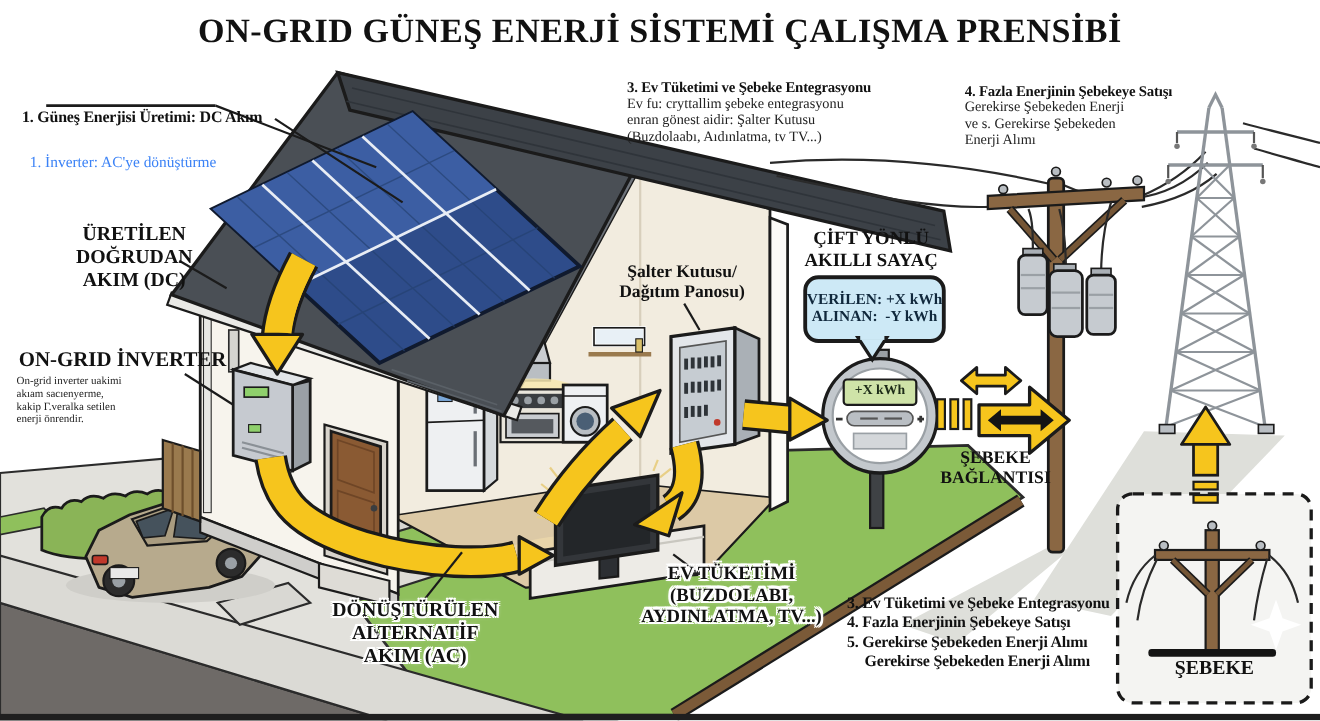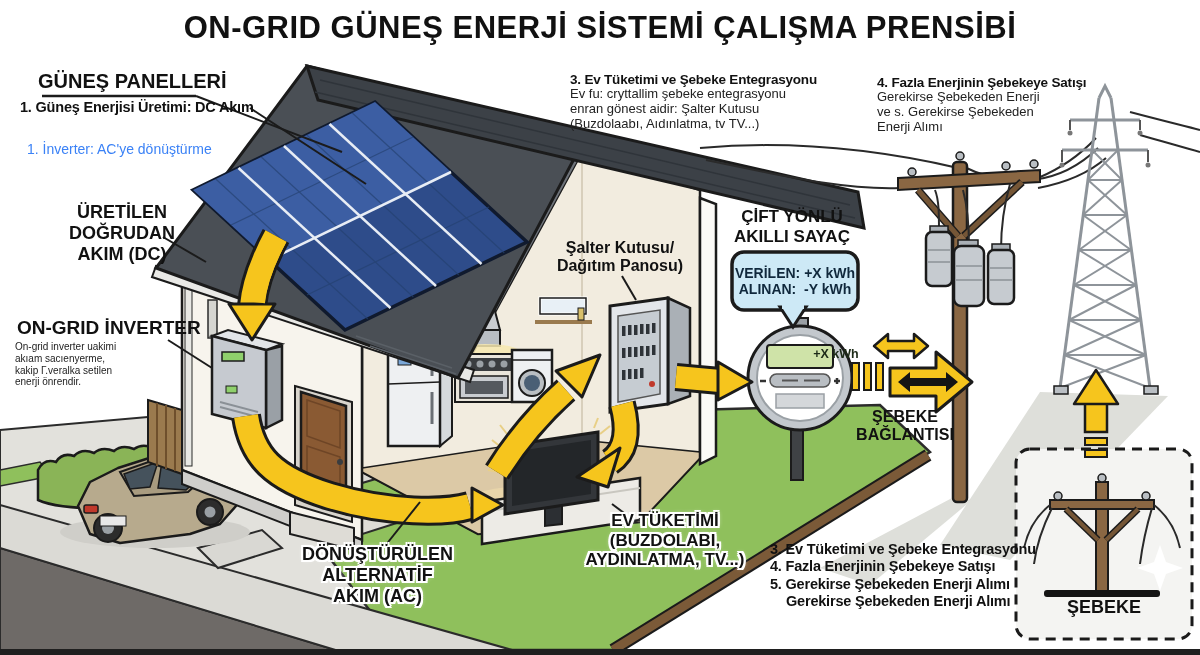--- a/index.html
+++ b/index.html
@@ -1,19 +1,19 @@
 <!DOCTYPE html>
 <html><head>
 <meta charset="utf-8">
 <style>
   html,body{margin:0;padding:0;background:#fff;}
   .stage{position:relative;width:1200px;height:655px;background:#ffffff;overflow:hidden;
          font-family:"Liberation Sans",sans-serif;color:#111;}
   .stage svg{position:absolute;left:0;top:0;}
-  .label{position:absolute;line-height:1.16;}
+  .label{position:absolute;line-height:1.16;font-family:Liberation Serif, serif;}
   .b{font-weight:700;}
   .ctr{text-align:center;}
   .halo{text-shadow:-2px -2px 0 #fff,2px -2px 0 #fff,-2px 2px 0 #fff,2px 2px 0 #fff,
         0 -2px 0 #fff,0 2px 0 #fff,-2px 0 0 #fff,2px 0 0 #fff,0 0 5px #fff;}
   .pre{white-space:pre;}
   .title{left:0;top:10px;width:1200px;text-align:center;font-size:31px;font-weight:700;
          letter-spacing:.5px;}
   .panels-heading{left:38px;top:70px;font-size:20px;font-weight:700;}
   .step1{left:20px;top:99px;font-size:14.5px;font-weight:700;letter-spacing:-.2px;}
   .step2{left:18px;top:121px;font-size:15px;font-weight:700;}
@@ -23,21 +23,21 @@
   .inv-body{left:15px;top:341px;font-size:10px;color:#222;line-height:1.18;}
   .block3{left:570px;top:72px;font-size:13px;line-height:1.14;color:#222;}
   .block3 .hd{font-size:13.5px;font-weight:700;color:#111;letter-spacing:-.2px;}
   .block4{left:877px;top:75px;font-size:13px;line-height:1.14;color:#222;}
   .block4 .hd{font-size:13.5px;font-weight:700;color:#111;letter-spacing:-.2px;}
   .breaker-label{left:535px;top:239px;width:170px;font-size:16px;font-weight:700;line-height:1.15;}
   .meter-heading{left:712px;top:207px;width:160px;font-size:17px;font-weight:700;line-height:1.15;}
   .bubble-text{left:732px;top:252px;width:126px;height:58px;display:flex;flex-direction:column;
                justify-content:center;align-items:center;font-size:14px;font-weight:700;color:#10283c;}
   .meter-display{left:768px;top:347px;width:64px;height:20px;text-align:center;font-size:12.5px;
-                 font-weight:700;color:#1d2b18;padding-left:36px;}
+                 font-weight:700;color:#1d2b18;}
   .grid-conn{left:845px;top:408px;width:120px;font-size:16px;font-weight:700;line-height:1.15;}
   .ev-label{left:565px;top:511px;width:200px;font-size:17px;font-weight:700;line-height:1.15;}
   .ac-label{left:285px;top:544px;width:185px;font-size:18px;font-weight:700;line-height:1.16;}
   .bottom-list{left:770px;top:541px;font-size:14.5px;font-weight:700;line-height:1.2;letter-spacing:-.2px;}
   .bottom-list .indent{margin-left:16px;}
   .sebeke-label{left:1016px;top:597px;width:176px;font-size:18px;font-weight:700;}
 </style>
 </head>
 <body>
 
@@ -422,21 +422,20 @@
     <line x1="622" y1="276" x2="636" y2="300"></line>
     <line x1="385" y1="546" x2="420" y2="502"></line>
     <line x1="636" y1="522" x2="612" y2="504"></line>
   </g>
 
   <rect x="0" y="649" width="1200" height="6" fill="#1f1f1f"></rect>
 </svg>
 
 <div class="label title">ON-GRID GÜNEŞ ENERJİ SİSTEMİ ÇALIŞMA PRENSİBİ</div>
 
-<div class="label panels-heading">GÜNEŞ PANELLERİ</div>
 <div class="label step1 b">1. Güneş Enerjisi Üretimi: DC Akım</div>
 <div class="label step2b">1. İnverter: AC'ye dönüştürme</div>
 
 <div class="label dc-label ctr">
   <div>ÜRETİLEN</div>
   <div>DOĞRUDAN</div>
   <div>AKIM (DC)</div>
 </div>
 
 <div class="label inv-heading">ON-GRID İNVERTER</div>

